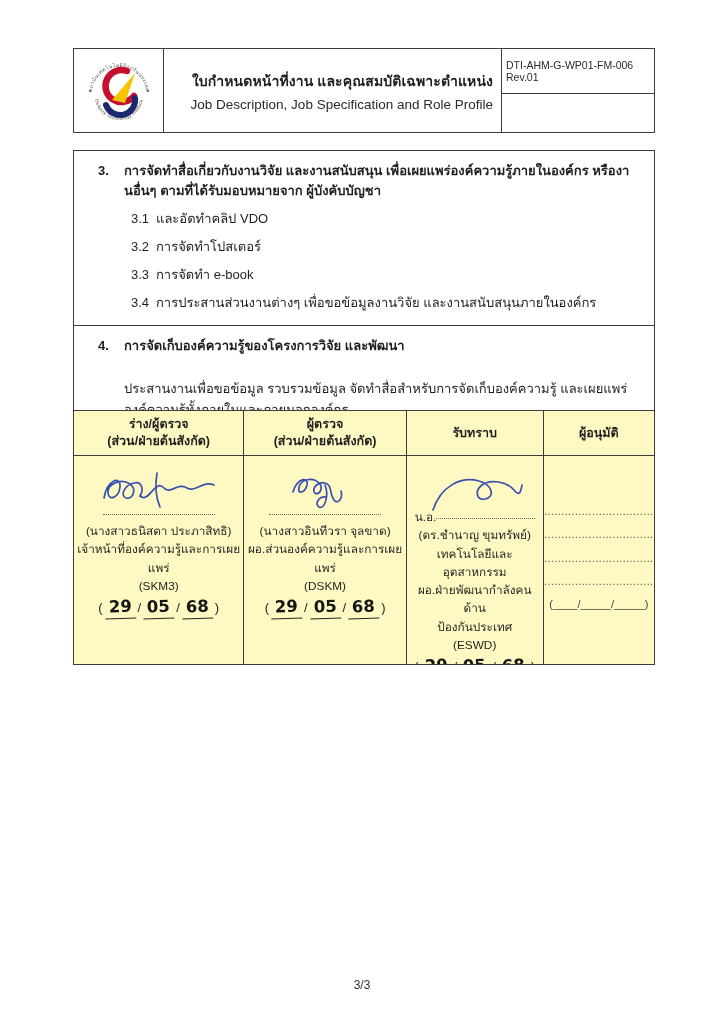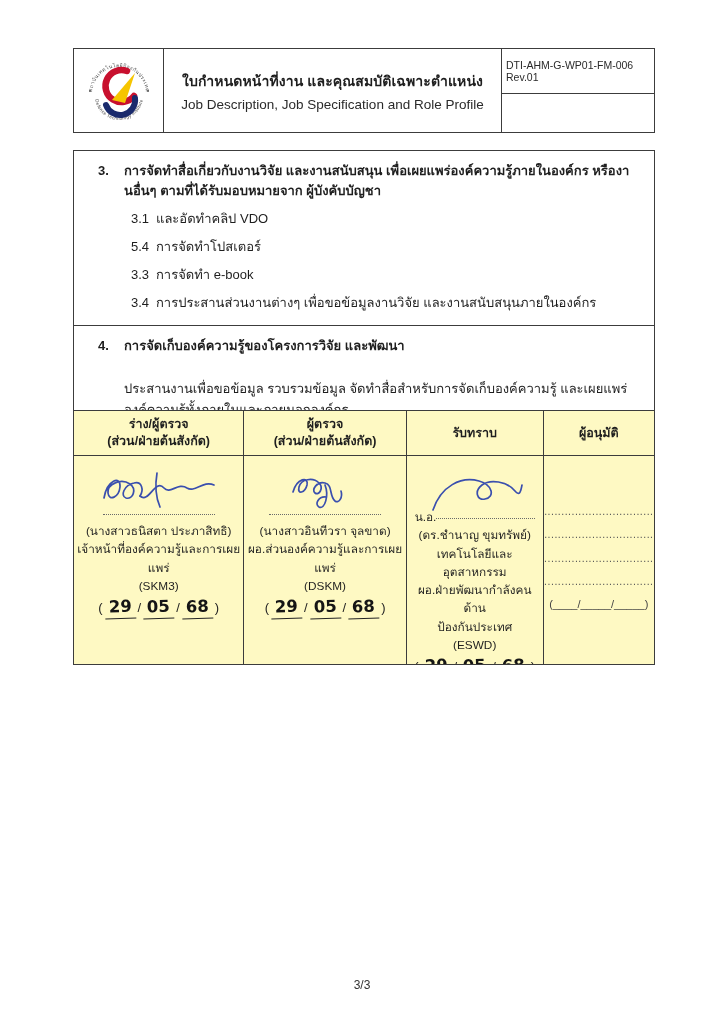--- a/index.html
+++ b/index.html
@@ -5,21 +5,21 @@
   * { margin:0; padding:0; box-sizing:border-box; }
   html,body { background:#ffffff; }
   body { font-family:"Liberation Sans", sans-serif; color:#1e1e1e; }
   .page { position:relative; width:724px; height:1024px; background:#fff; overflow:hidden; }
 
   
   .header-table { position:absolute; left:73px; top:48px; width:582px; height:85px;
     border:1.6px solid #3c3c3c; display:flex; background:#fff; }
   .logo-cell { width:90px; border-right:1.4px solid #3c3c3c; display:flex; align-items:center; justify-content:center; }
   .title-cell { flex:1; border-right:1.4px solid #3c3c3c; display:flex; flex-direction:column;
-    align-items:center; justify-content:center; gap:5px; padding:4px 8px; text-align:center; }
+    align-items:flex-end; justify-content:center; gap:5px; padding:4px 8px; text-align:center; }
   .title-th { font-size:14px; font-weight:700; letter-spacing:.1px; }
   .title-en { font-size:13.5px; color:#2a2a2a; }
   .code-cell { width:152px; display:flex; flex-direction:column; }
   .code-top { height:45px; border-bottom:1.4px solid #3c3c3c; display:flex; align-items:center; justify-content:center;
     font-size:10.5px; color:#2a2a2a; padding:0 4px; text-align:left; }
   .code-bottom { flex:1; }
 
   
   .content-table { position:absolute; left:73px; top:150px; width:582px; border:1.6px solid #3c3c3c;
     font-size:13px; background:#fff; word-break:break-word; }
@@ -98,21 +98,21 @@
     <div class="ct-row">
       <div class="item-head">
         <span class="item-num">3.</span>
         <span class="item-title">การจัดทำสื่อเกี่ยวกับงานวิจัย และงานสนับสนุน เพื่อเผยแพร่องค์ความรู้ภายในองค์กร หรืองานอื่นๆ ตามที่ได้รับมอบหมายจาก ผู้บังคับบัญชา</span>
       </div>
       <div class="subitem">
         <span class="sub-num">3.1</span>
         <span>และอัดทำคลิป VDO</span>
       </div>
       <div class="subitem">
-        <span class="sub-num">5.4</span>
+        <span class="sub-num">3.2</span>
         <span>การจัดทำโปสเตอร์</span>
       </div>
       <div class="subitem">
         <span class="sub-num">3.3</span>
         <span>การจัดทำ e-book</span>
       </div>
       <div class="subitem">
         <span class="sub-num">3.4</span>
         <span>การประสานส่วนงานต่างๆ เพื่อขอข้อมูลงานวิจัย และงานสนับสนุนภายในองค์กร</span>
       </div>

